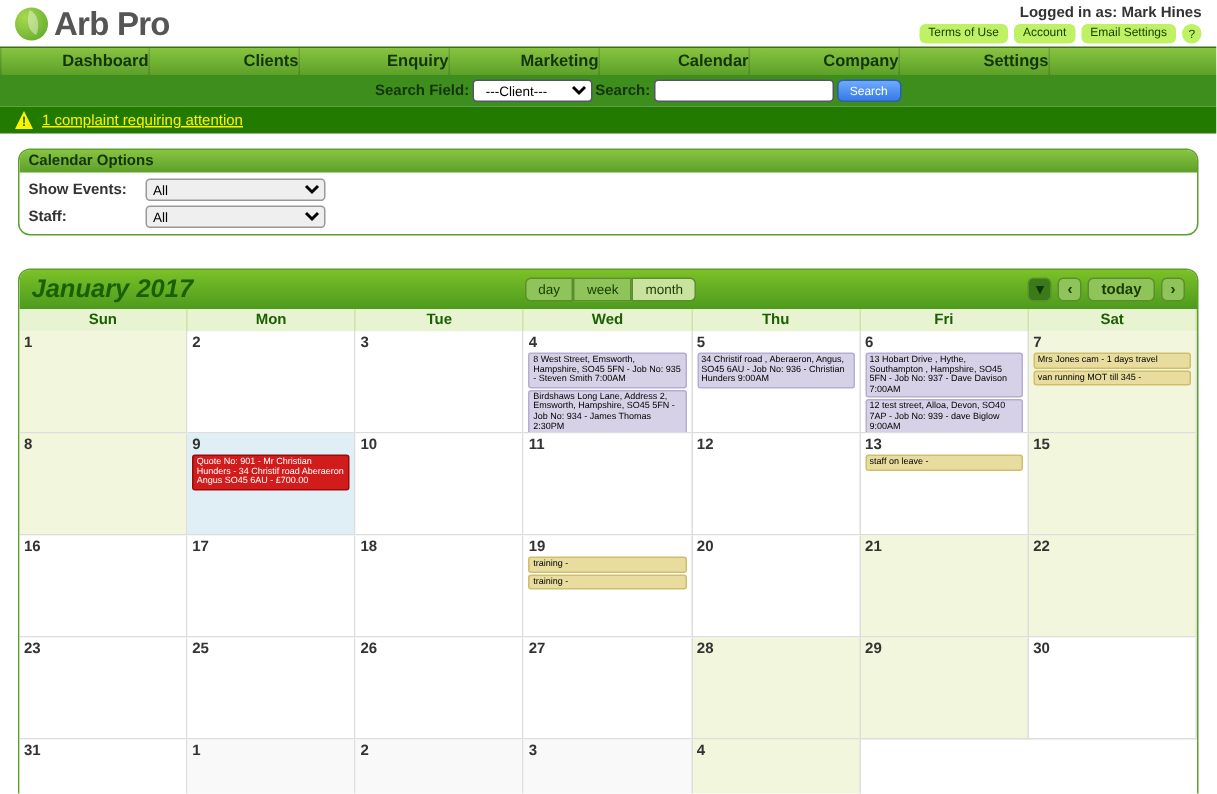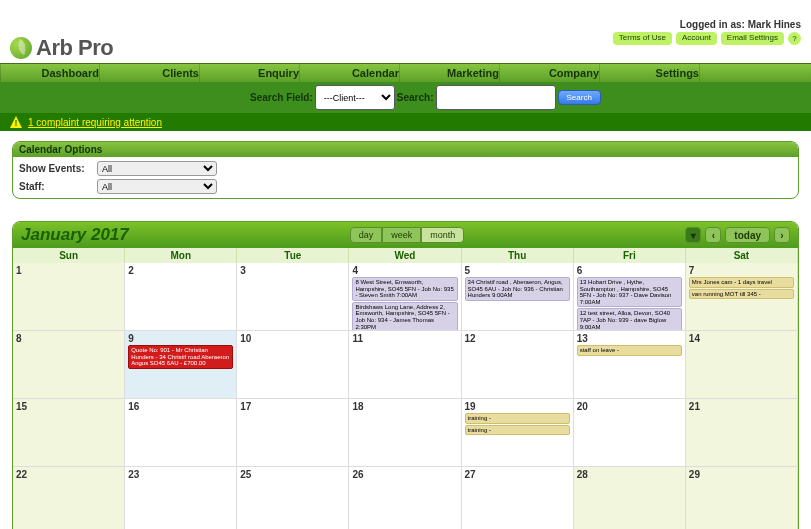--- a/index.html
+++ b/index.html
@@ -1,31 +1,31 @@
 <!DOCTYPE html>
 <html><head>
 <meta charset="utf-8">
 <style>
 * { margin:0; padding:0; box-sizing:border-box; font-family:Arial,Helvetica,sans-serif; }
 body { background:#fff; width:811px; height:529px; overflow:hidden; font-size:10px; }
 .topbar { display:flex; align-items:center; justify-content:space-between; padding:3px 10px 2px; }
-.logo { display:flex; align-items:center; gap:4px;margin-top:32px; }
+.logo { display:flex; align-items:center; gap:4px; }
 .logo-icon { width:22px; height:22px; border-radius:50%; background:radial-gradient(circle at 30% 30%,#a8d84e,#5aa528); position:relative; }
 .logo-icon::after { content:""; position:absolute; width:10px; height:14px; background:#fff; border-radius:0 100% 0 100%; top:3px; left:7px; transform:rotate(20deg); opacity:.4;}
 .logo-text { font-size:22px; font-weight:600; color:#555; letter-spacing:-.5px;}
 .topright { display:flex; flex-direction:column; align-items:flex-end; gap:2px; }
 .loggedin { font-size:10px; font-weight:700; color:#333;}
 .pillrow { display:flex; gap:4px; }
 .pill { background:#bef264; border-radius:4px; padding:1px 6px; font-size:8px; color:#1a3a00; cursor:pointer;text-align:right; }
 .pill.help { border-radius:50%; width:13px; height:13px; padding:0; display:flex; align-items:center; justify-content:center;}
 .navbar { background:linear-gradient(#87c440,#5da029); display:flex; border-top:1px solid #416d1c; }
 .navbar a { flex:0 0 auto; padding:3px 0; width:100px; text-align:right; font-size:11px; font-weight:700; color:#14340a; border-right:1px solid rgba(0,0,0,.15); cursor:pointer; }
 .navbar a:first-child { border-left:1px solid rgba(0,0,0,.15);}
 .searchbar { background:#3e8e1e; padding:3px 0 3px 250px; display:flex; gap:2px; align-items:center; font-size:10px; font-weight:700; color:#14340a;}
-.searchbar select,.searchbar input { height:25px; font-size:9px; border:1px solid #556; border-radius:3px; padding:0 4px; background:#fff;}
+.searchbar select,.searchbar input { height:15px; font-size:9px; border:1px solid #556; border-radius:3px; padding:0 4px; background:#fff;}
 .searchbar select { width:80px;}
 .searchbar input { width:120px;}
 .searchbar button { background:linear-gradient(#6eaaff,#357ae8); color:#fff; border:1px solid #2f5bb7; border-radius:4px; font-size:8px; padding:1px 8px; height:15px; cursor:pointer;}
 .alert { background:#237a00; color:#fff200; font-size:10px; padding:3px 10px; display:flex; align-items:center; gap:6px; font-weight:400;}
 .alert-icon { width:12px; height:12px; background:#fff200; clip-path:polygon(50% 0,100% 100%,0 100%); display:flex; align-items:flex-end; justify-content:center; color:#237a00; font-size:9px; font-weight:700;}
 .panel { margin:10px 12px 22px; border:1px solid #5da029; border-radius:8px; overflow:hidden;}
 .panel-head { background:linear-gradient(#87c440,#5da029); font-size:10px; font-weight:700; color:#14340a; padding:2px 6px;}
 .panel-body { padding:4px 6px; display:grid; grid-template-columns:78px 140px; row-gap:3px; font-size:10px; font-weight:700; color:#333; align-items:center;}
 .panel-body select { width:120px; height:15px; font-size:9px; border-radius:3px; border:1px solid #999;}
 .calwrap { margin:0 12px; border:1px solid #5da029; border-radius:8px; overflow:hidden;}
@@ -72,22 +72,22 @@
       <span class="pill">Email Settings</span>
       <span class="pill help">?</span>
     </div>
   </div>
 </div>
 
 <div class="navbar" id="navbar">
     <a>Dashboard</a>
     <a>Clients</a>
     <a>Enquiry</a>
+    <a>Marketing</a>
     <a>Calendar</a>
-    <a>Marketing</a>
     <a>Company</a>
     <a>Settings</a>
   </div>
 
 <div class="searchbar">
   <span>Search Field:</span>
   <select><option>---Client---</option></select>
   <span>Search:</span>
   <input type="text" style="">
   <button>Search</button>
@@ -175,23 +175,20 @@
         <div class="dnum">11</div>
       </div>
       <div class="cell">
         <div class="dnum">12</div>
       </div>
       <div class="cell">
         <div class="dnum">13</div>
         <div class="ev ev-yel">staff on leave -</div>
       </div>
       <div class="cell we">
-        <div class="dnum">14</div>
-      </div>
-      <div class="cell we">
         <div class="dnum">15</div>
       </div>
       <div class="cell">
         <div class="dnum">16</div>
       </div>
       <div class="cell">
         <div class="dnum">17</div>
       </div>
       <div class="cell">
         <div class="dnum">18</div>

